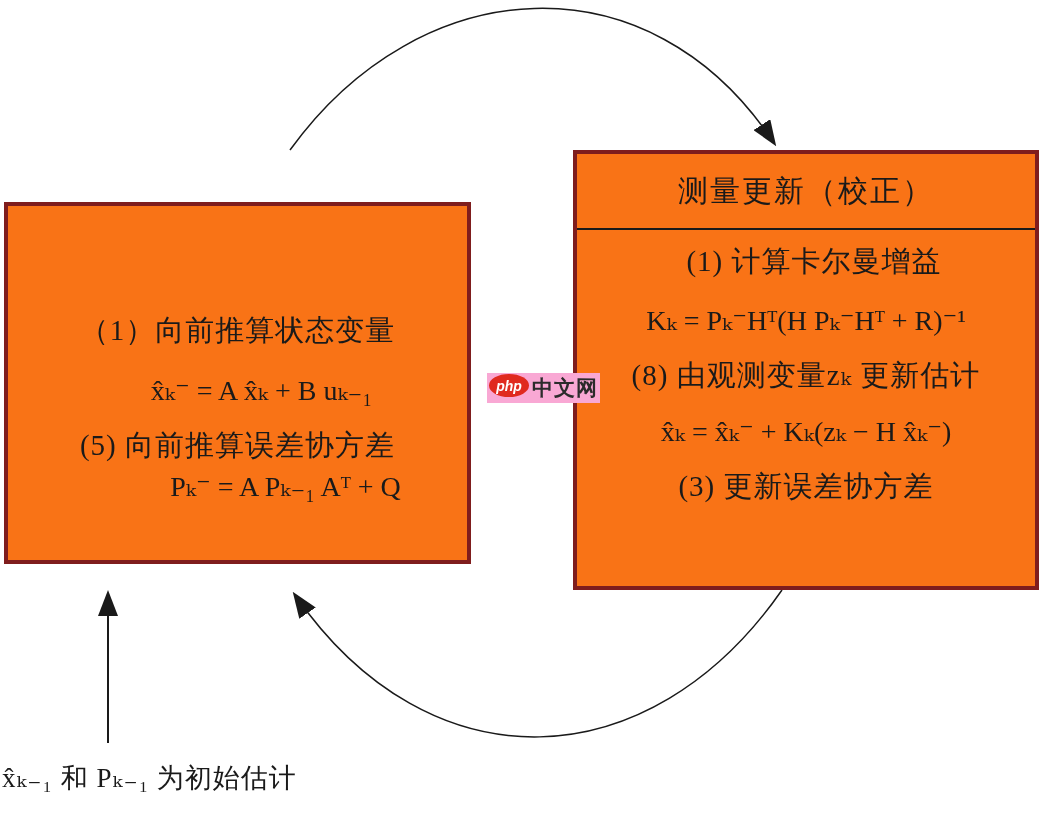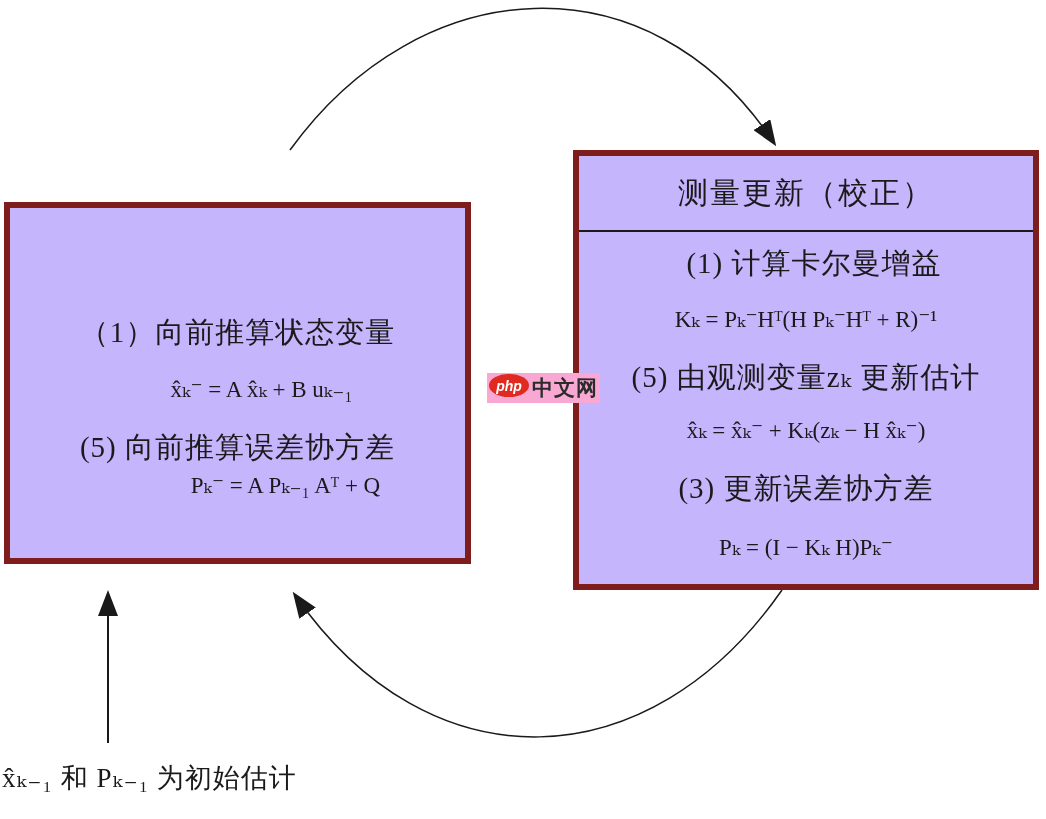--- a/index.html
+++ b/index.html
@@ -13,22 +13,22 @@
     overflow: hidden;
   }
   .arrows-layer {
     position: absolute;
     left: 0; top: 0;
     width: 1046px; height: 819px;
     pointer-events: none;
   }
   .step-box {
     position: absolute;
-    border: 6px solid #7f1d1d;
-    background: #c4b5fd;
+    border: 4px solid #7f1d1d;
+    background: #f97316;
     box-sizing: border-box;
   }
   .box-left  { left: 4px;   top: 202px; width: 467px; height: 362px; }
   .box-right { left: 573px; top: 150px; width: 466px; height: 440px; }
   .box-header {
     position: absolute;
     left: 0; top: 0; width: 100%;
     border-bottom: 2px solid #1a1a1a;
     display: flex; align-items: center; justify-content: center;
     box-sizing: border-box;
@@ -40,21 +40,21 @@
     letter-spacing: 2px;
     white-space: nowrap;
   }
   .line {
     position: absolute;
     left: 0; width: 100%;
     text-align: center;
     white-space: nowrap;
   }
   .item-label { font-size: 29px; letter-spacing: 1px; }
-  .equation   { font-size: 23px; }
+  .equation   { font-size: 28px; }
   .footnote {
     position: absolute;
     left: 2px; top: 760px;
     font-size: 27px;
     letter-spacing: 1px;
     white-space: nowrap;
   }
   .watermark {
     position: absolute;
     left: 487px; top: 373px;
@@ -104,24 +104,23 @@
     <div class="line item-label" style="top: 220px;">(5) 向前推算误差协方差</div>
     <div class="line equation" style="top: 264px; margin-left: 48px;">Pₖ⁻ = A Pₖ₋₁ Aᵀ + Q</div>
   </div>
 
   <div class="step-box box-right">
     <div class="box-header">
       <span class="box-title">测量更新（校正）</span>
     </div>
     <div class="line item-label" style="top: 88px; padding-left: 8px;">(1) 计算卡尔曼增益</div>
     <div class="line equation" style="top: 150px;">Kₖ = Pₖ⁻Hᵀ(H Pₖ⁻Hᵀ + R)⁻¹</div>
-    <div class="line item-label" style="top: 202px;">(5) 由观测变量zₖ 更新估计</div>
+    <div class="line item-label" style="top: 202px;">(8) 由观测变量zₖ 更新估计</div>
     <div class="line equation" style="top: 261px;">x̂ₖ = x̂ₖ⁻ + Kₖ(zₖ − H x̂ₖ⁻)</div>
     <div class="line item-label" style="top: 313px;">(3) 更新误差协方差</div>
-    <div class="line equation" style="top: 378px;">Pₖ = (I − Kₖ H)Pₖ⁻</div>
   </div>
 
   <div class="watermark">
     <span class="watermark-logo" style="background:#e02a1f;">php</span>
     <span class="watermark-site">中文网</span>
   </div>
 
   <div class="footnote">x̂ₖ₋₁ 和 Pₖ₋₁ 为初始估计</div>
 
 </div>

